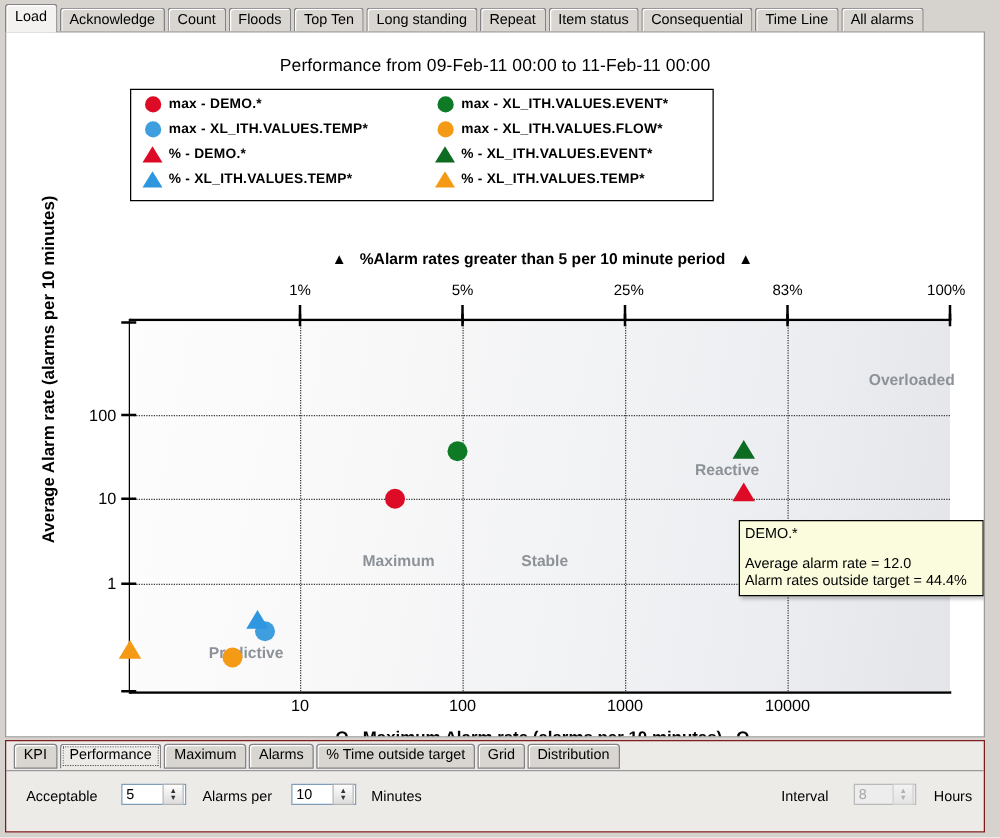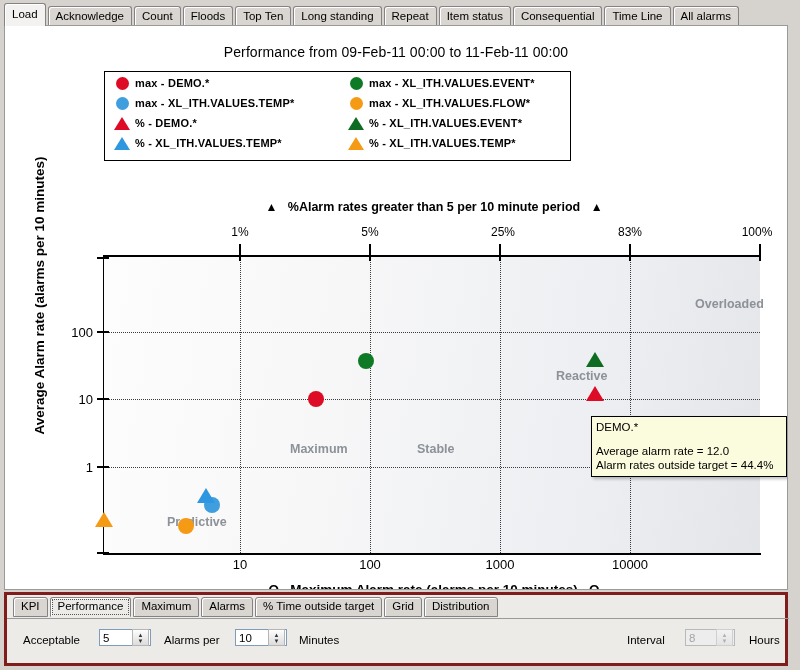--- a/index.html
+++ b/index.html
@@ -138,21 +138,21 @@
     padding:3px 4px 4px 4px;
     font-size:11.5px;
     line-height:14px;
     box-shadow:2px 2px 3px rgba(0,0,0,0.25);
   }
   #tooltip .tt-gap{height:10px;}
   
   #bottom-tabs{
     position:absolute;left:4px;top:592px;width:784px;height:74px;
     background:#ecebe8;
-    border:3px solid #7f1d1d;
+    border:1px solid #7f1d1d;
     box-sizing:border-box;
   }
   #bottom-tabs .btabrow{
     position:absolute;left:6px;top:2px;height:22px;display:flex;align-items:flex-start;
   }
   .btab{
     height:18px;line-height:17px;
     padding:0 7px;margin-right:2px;
     background:#d9d6d1;
     border:1px solid #848284;

